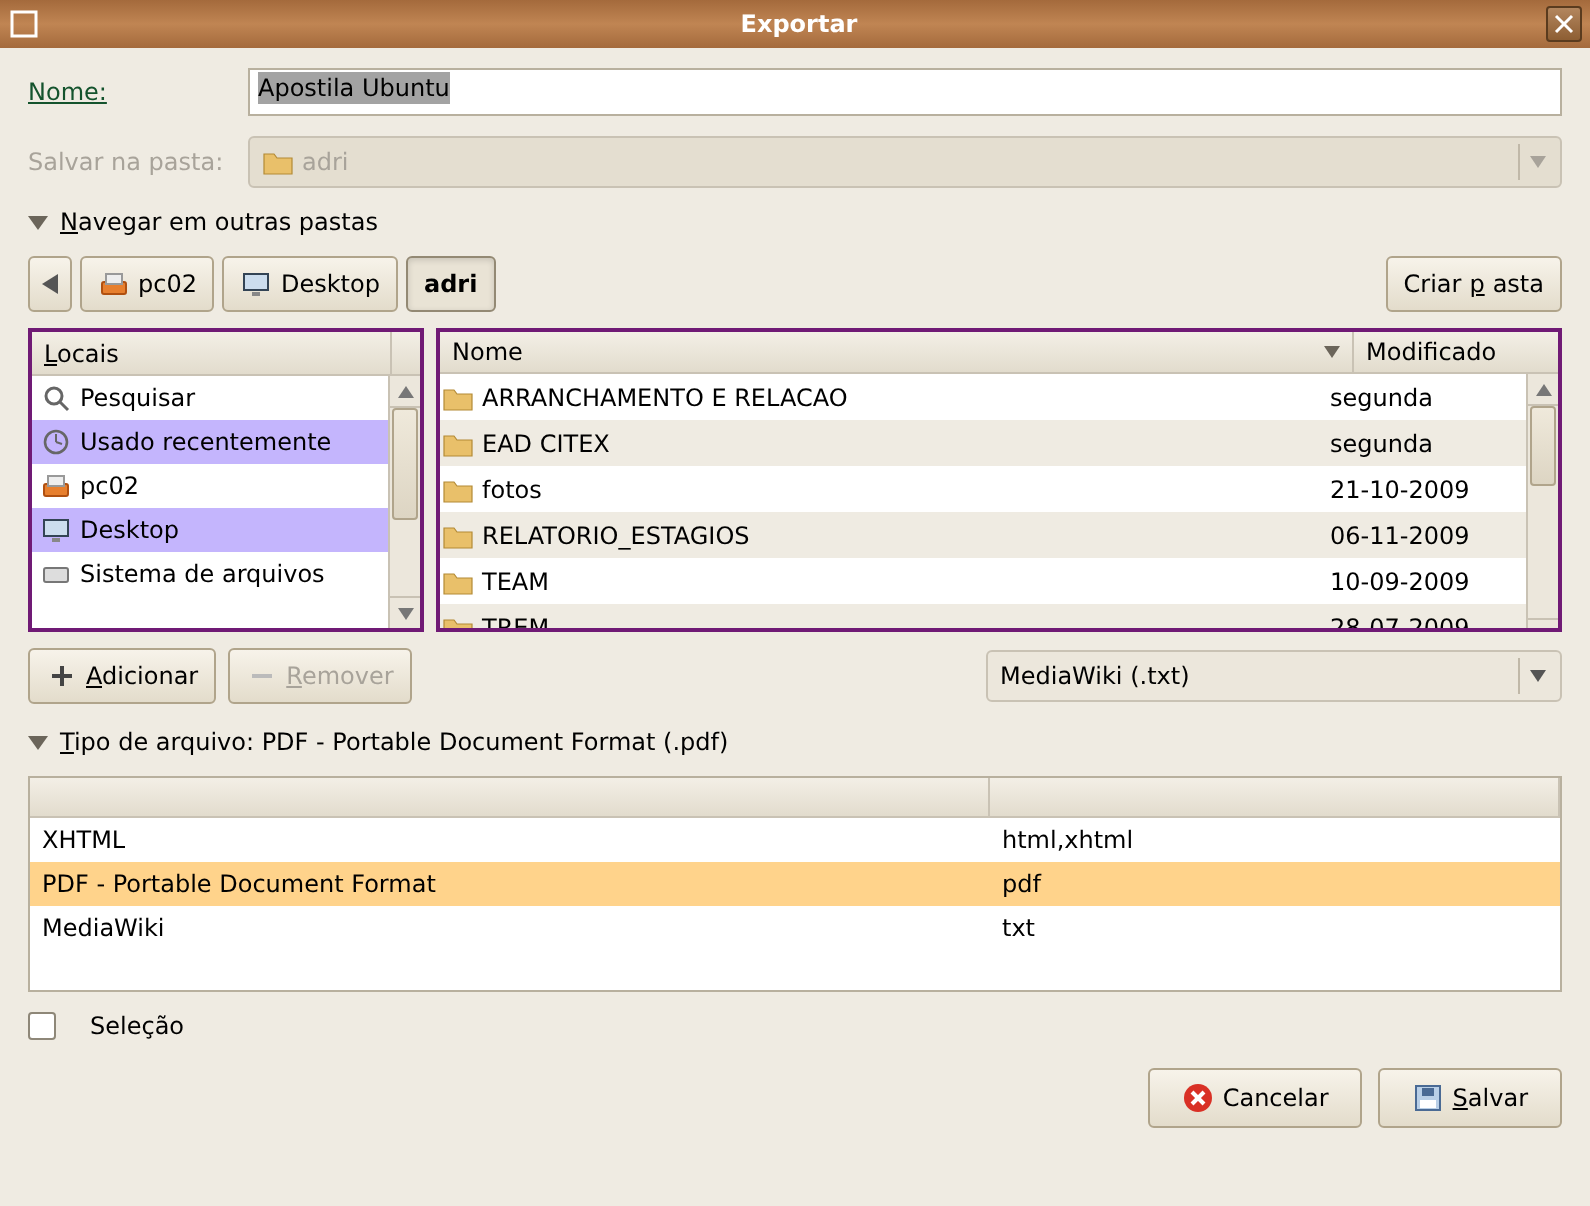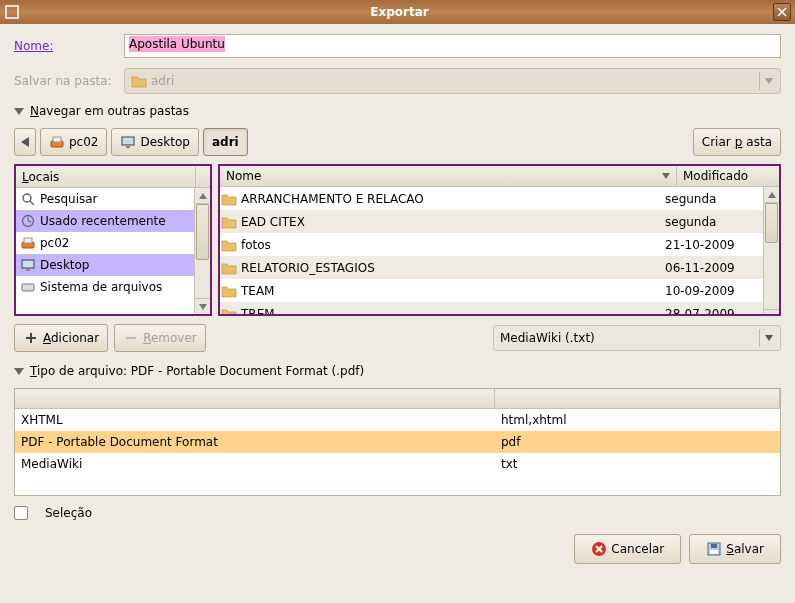--- a/index.html
+++ b/index.html
@@ -9,26 +9,26 @@
 .titlebar { background: linear-gradient(#a46a3c, #c08553 50%, #a46a3c); height: 24px; display: flex; align-items: center; padding: 0 4px; color: #fff; font-weight: bold; }
 .titlebar-icon { width: 16px; height: 16px; margin-right: 6px; display: flex; align-items: center; justify-content: center; }
 .titlebar-title { flex: 1; text-align: center; }
 .titlebar-close { width: 18px; height: 18px; border: 1px solid #5a3b1e; background: linear-gradient(#b3865e,#8d5e33); display: flex; align-items: center; justify-content: center; border-radius: 2px; cursor: pointer; }
 
 
 .content { padding: 10px 14px; }
 
 
 .row { display: flex; align-items: center; margin-bottom: 10px; }
-.row-label { width: 110px; color: #6d28d9; }
+.row-label { width: 110px; color: #14532d; }
 .row-label.dis { color: #a8a39a; }
 .underline { text-decoration: underline; }
 .textinput { flex: 1; height: 24px; border: 1px solid #b8b09e; background: #fff; padding: 2px 4px; }
 .textinput.sel { background: #fff; }
-.textinput .selection { background: #f9a8d4; padding: 1px 0; margin-top: 12px; }
+.textinput .selection { background: #a3a3a3; padding: 1px 0; margin-top: 12px; }
 
 .combo { flex: 1; height: 26px; border: 1px solid #c9c2b4; background: #e4ded0; display: flex; align-items: center; padding: 0 6px; position: relative; color: #a8a39a; border-radius: 3px; }
 .combo.enabled { color: #000; background: #ece7dc; }
 .combo-arrow { position: absolute; right: 3px; top: 3px; bottom: 3px; width: 18px; border-left: 1px solid #c0b8a8; display: flex; align-items: center; justify-content: center; }
 
 .expander { display: flex; align-items: center; margin: 8px 0 10px 0; cursor: pointer; }
 .expander-tri { width: 0; height: 0; border-left: 5px solid transparent; border-right: 5px solid transparent; border-top: 7px solid #6b655a; margin-right: 6px; }
 
 
 .pathrow { display: flex; align-items: center; margin-bottom: 8px; gap: 4px; }

